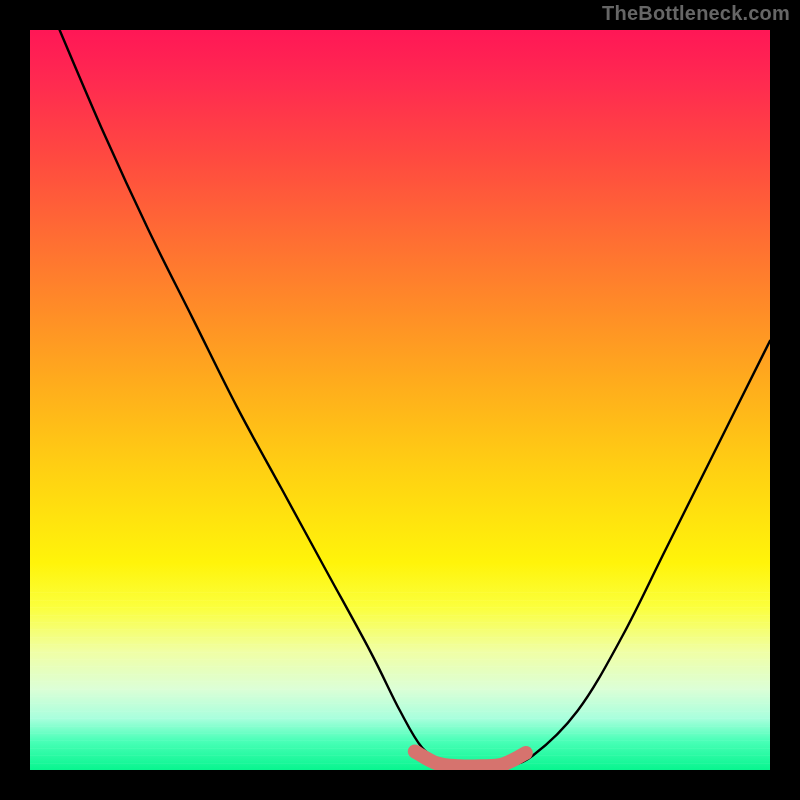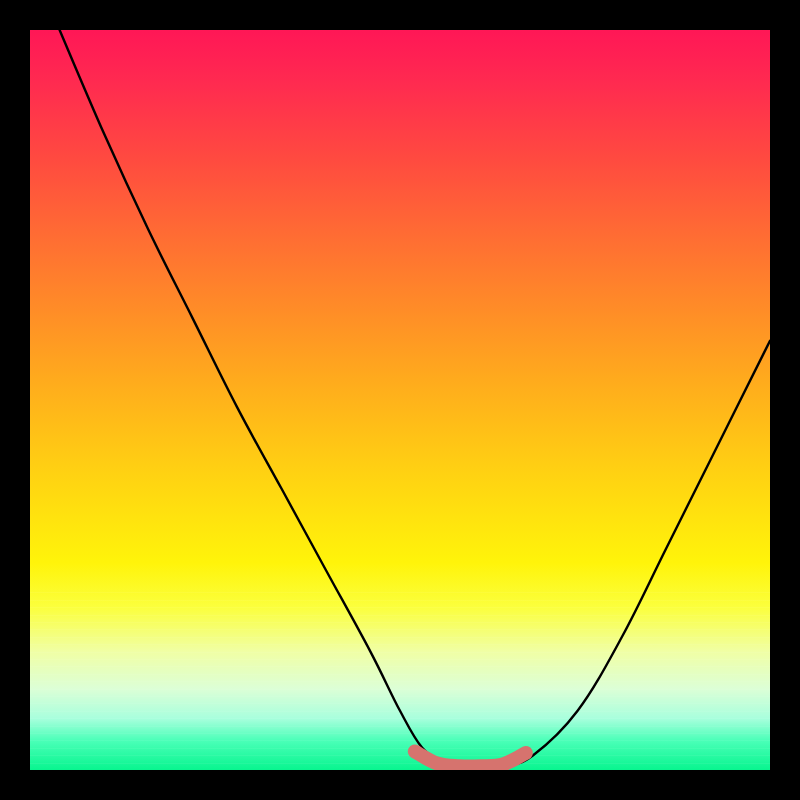--- a/index.html
+++ b/index.html
@@ -80,20 +80,21 @@
     top: 0;
     width: 740px;
     height: 740px;
   }
 </style>
 </head>
 <body>
 
 <div class="frame">
 
+  <div class="watermark">TheBottleneck.com</div>
 
   <div class="plot-area">
     <div class="gradient-bg"></div>
 
     <div class="band-overlay" id="band-overlay">
         <div class="band-line" style="top: 562.4px;"></div>
         <div class="band-line" style="top: 569.8px;"></div>
         <div class="band-line" style="top: 577.2px;"></div>
         <div class="band-line" style="top: 584.6px;"></div>
         <div class="band-line" style="top: 592px;"></div>

